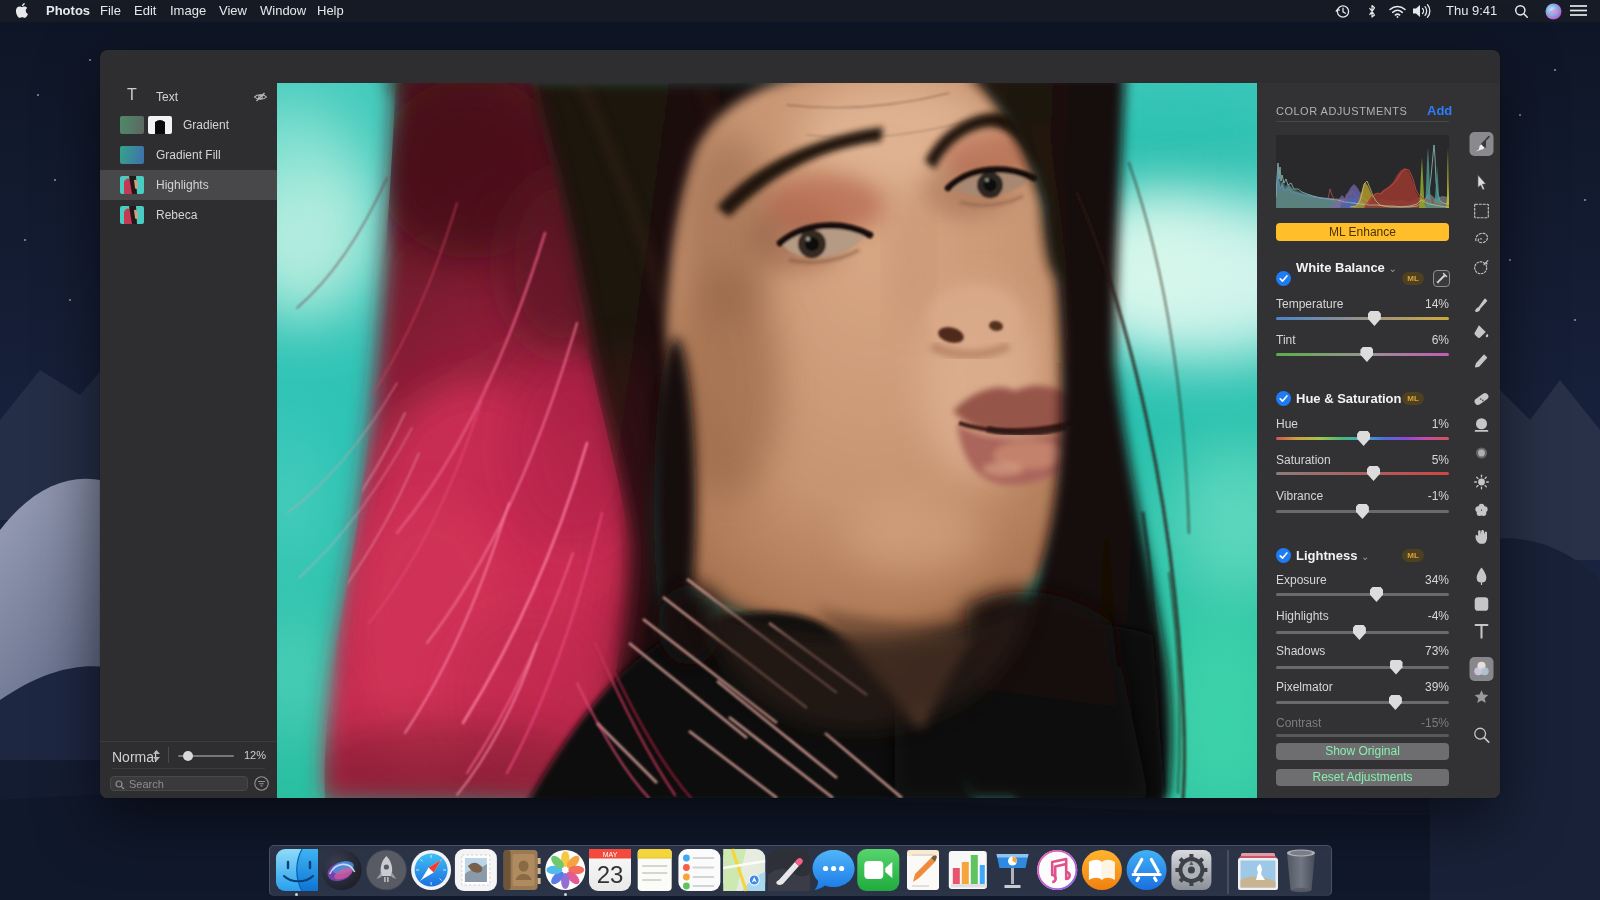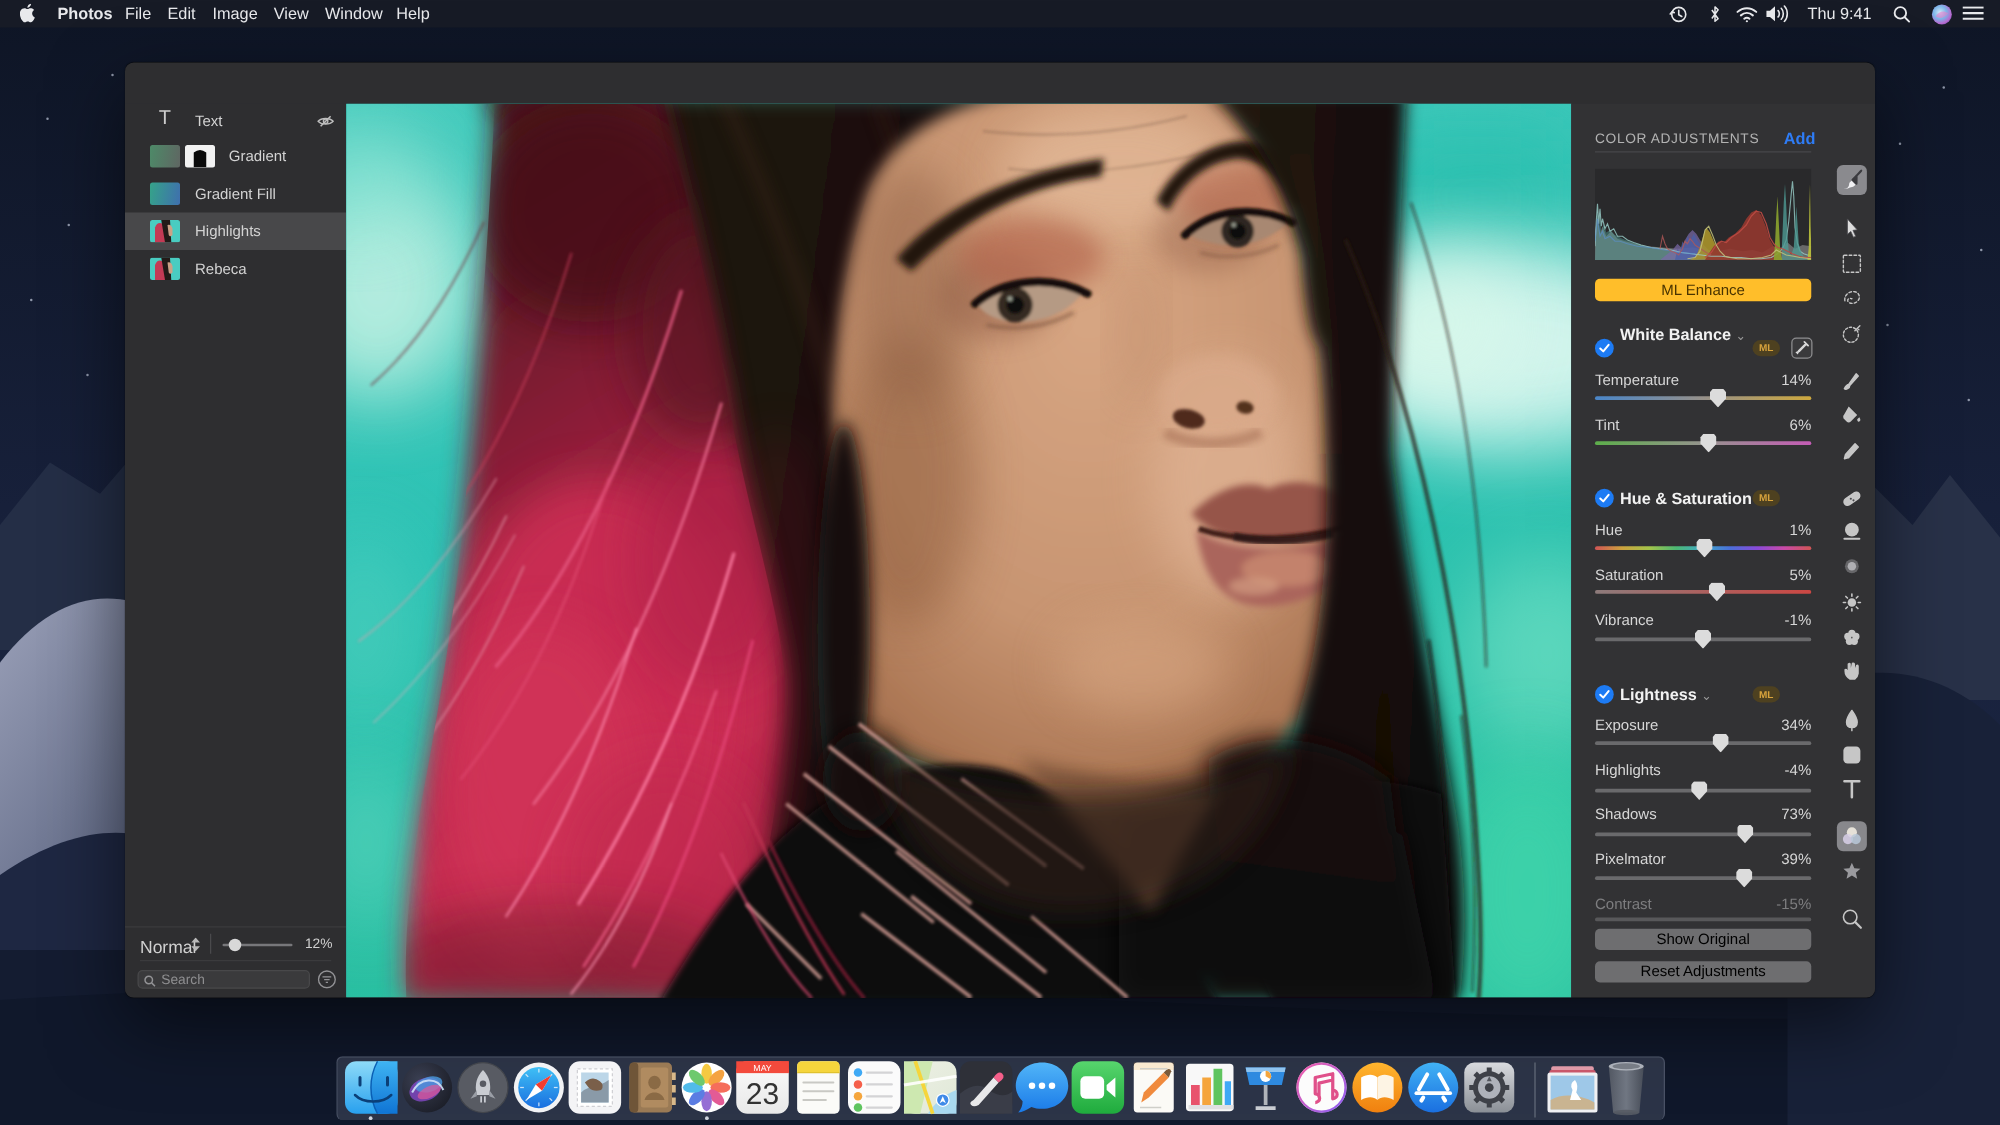--- a/index.html
+++ b/index.html
@@ -25,21 +25,21 @@
 #photo{position:absolute;left:177px;top:33px;width:980px;height:715px;background:#2ec9b8;overflow:hidden}
 
 #rpanel{position:absolute;left:1157px;top:33px;width:243px;height:715px;background:#323234;color:#cfcfcf}
 .rlabel{position:absolute;font-size:12px;color:#d6d6d6}
 .rval{position:absolute;font-size:12px;color:#d6d6d6;right:0}
 .track{position:absolute;left:19px;width:173px;height:3px;border-radius:1.5px;background:#6a6a6c}
 .knob{position:absolute;width:13px;height:15px;background:#dcdcdc;clip-path:polygon(18% 0,82% 0,100% 18%,100% 52%,50% 100%,0 52%,0 18%)}
 .shead{position:absolute;font-size:13px;font-weight:bold;color:#f2f2f2}
 .chk{position:absolute;width:15px;height:15px;border-radius:50%;background:#1d7bf4}
 .mlpill{position:absolute;width:22px;height:13px;border-radius:7px;background:#4e4120;color:#d8a33c;font-size:8px;font-weight:bold;text-align:center;line-height:13px}
-.gbtn{position:absolute;left:19px;width:173px;height:17px;border-radius:4px;background:#6e6e70;color:#000000;font-size:12px;text-align:center;line-height:17px}
+.gbtn{position:absolute;left:19px;width:173px;height:17px;border-radius:4px;background:#6e6e70;color:#86efac;font-size:12px;text-align:center;line-height:17px}
 
 #dock{position:absolute;left:269px;top:845px;width:1063px;height:51px;border-radius:5px;background:rgba(72,80,100,.5);border:1px solid rgba(150,160,180,.28);border-bottom:none}
 .ddot{position:absolute;top:893px;width:3px;height:3px;border-radius:50%;background:#cfd4dd}
 </style></head>
 <body>
 <div id="stage">
 <svg id="wall" width="1600" height="900" viewBox="0 0 1600 900">
   <defs>
     <linearGradient id="sky" x1="0" y1="0" x2="0" y2="1">
       <stop offset="0" stop-color="#0e1525"></stop>

